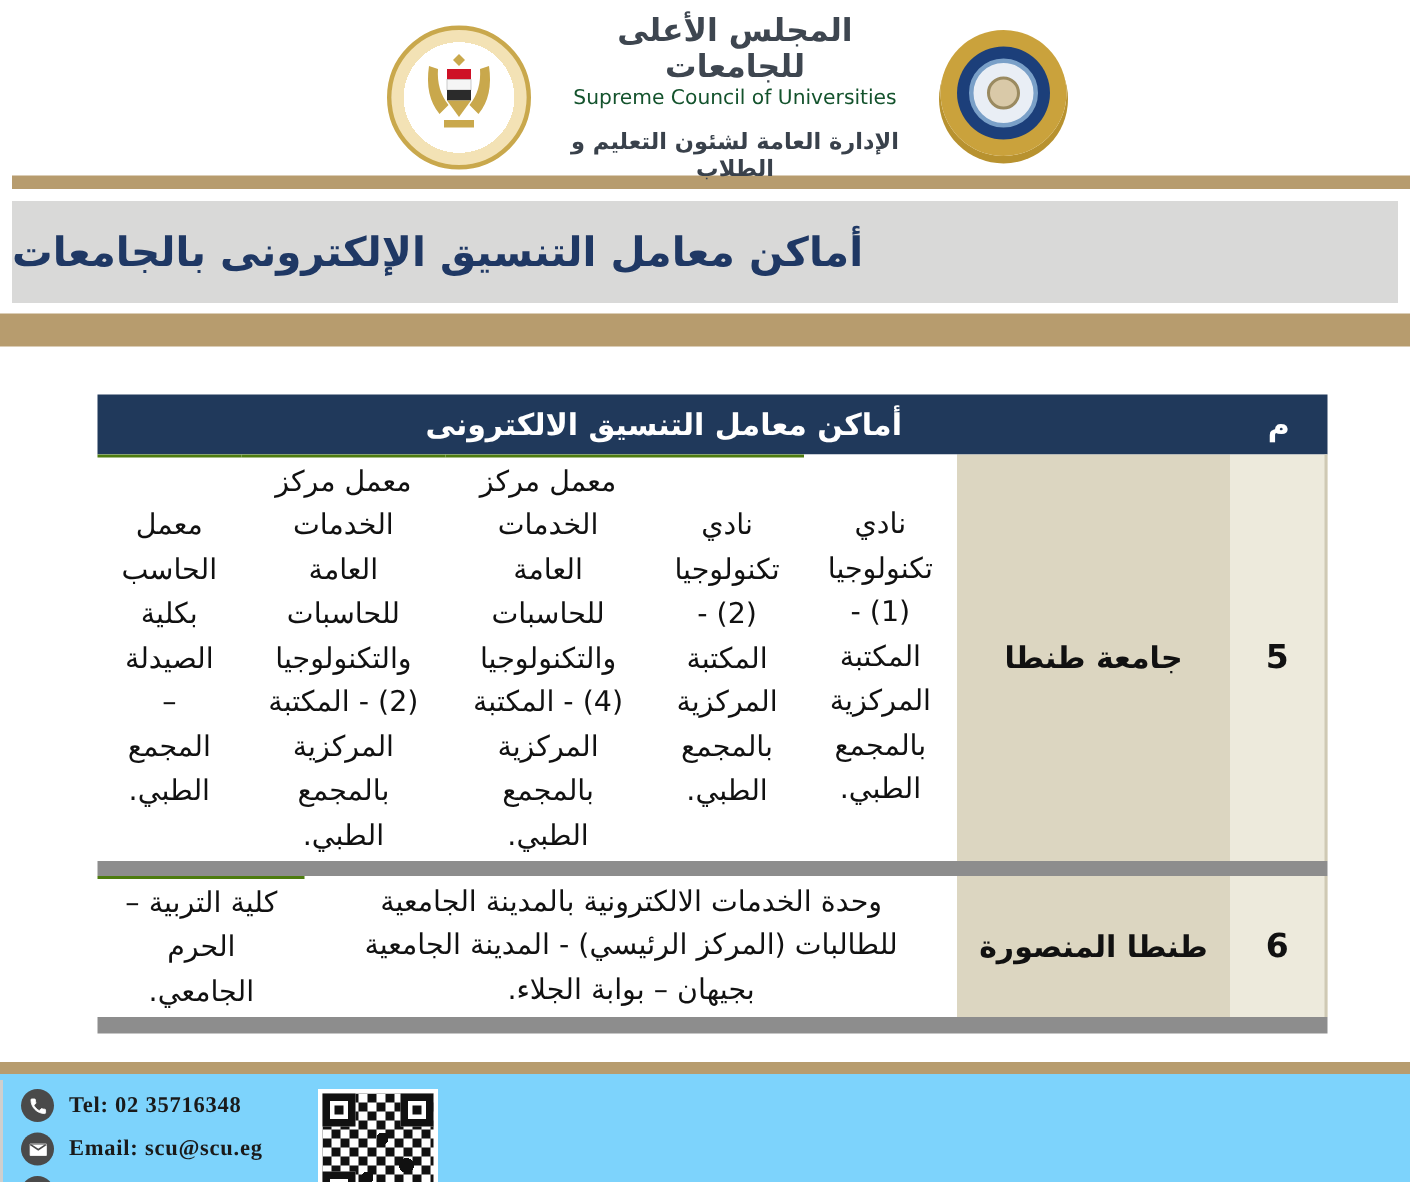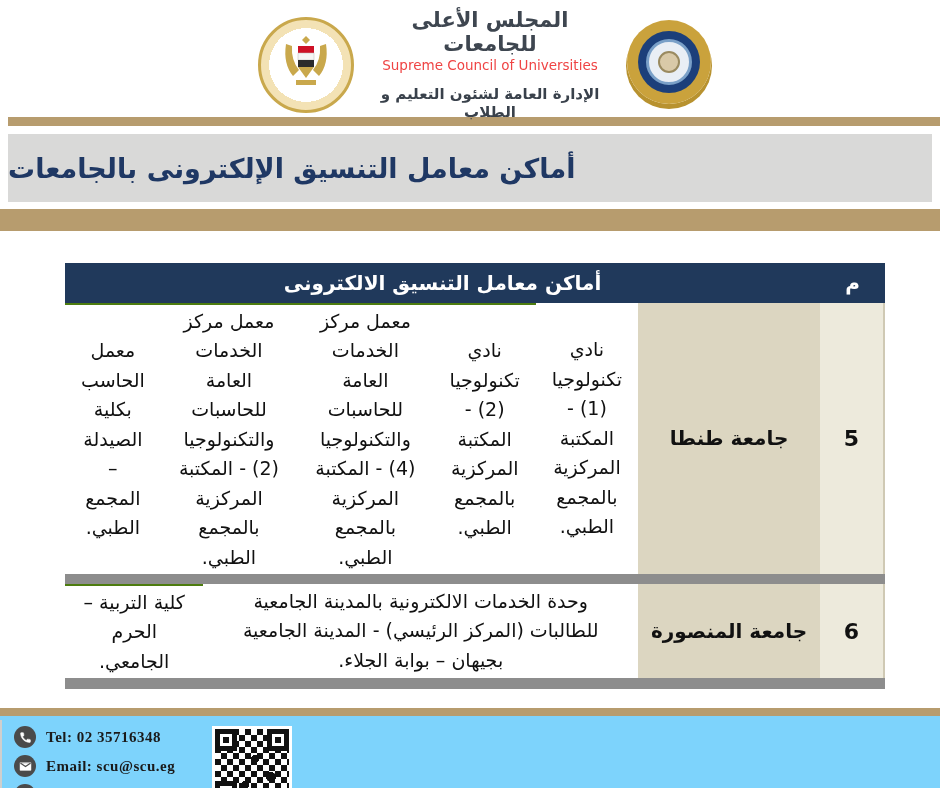--- a/index.html
+++ b/index.html
@@ -8,21 +8,21 @@
   .page { width:940px; height:788px; background:#fff;margin-top:13px; }
 
   
   .top-header { height:104px; display:flex; align-items:center; gap:12px; padding-left:258px; }
   .logo-ministry { width:96px; height:96px; border-radius:50%; flex:0 0 auto;
      background:radial-gradient(circle at 50% 50%, #ffffff 0 58%, #f3e2b5 58% 100%);
      border:3px solid #c9a84c; display:flex; align-items:center; justify-content:center; }
   .logo-ministry svg { width:54px; height:58px; }
   .org-text { width:248px; text-align:center; flex:0 0 auto; }
   .org-ar { font-size:21px; font-weight:bold; color:#3e4650; direction:rtl; line-height:1.1; }
-  .org-en { font-size:13.5px; color:#ef4444; margin-top:1px; }
+  .org-en { font-size:13.5px; color:#14532d; margin-top:1px; }
   .dept-ar { font-size:15px; font-weight:bold; color:#39414b; direction:rtl; margin-top:12px; }
   .logo-scu { width:86px; height:90px; flex:0 0 auto; position:relative; }
   .scu-outer { width:84px; height:84px; border-radius:50%; margin:0 auto;
      background:radial-gradient(circle, #f7e6a8 0 10%, #caa23c 10% 100%);
      display:flex; align-items:center; justify-content:center;
      box-shadow:0 4px 0 1px #b8922f; }
   .scu-blue { width:62px; height:62px; border-radius:50%; background:#1c3f7a;
      display:flex; align-items:center; justify-content:center; }
   .scu-white { width:46px; height:46px; border-radius:50%; background:#e9eef5;
      border:3px solid #7aa0c8; display:flex; align-items:center; justify-content:center; }
@@ -142,21 +142,21 @@
         <div class="loc-row rh67">معمل مركز الخدمات العامة للحاسبات والتكنولوجيا (4) - المكتبة المركزية بالمجمع الطبي.</div>
         <div class="loc-row rh67">معمل مركز الخدمات العامة للحاسبات والتكنولوجيا (2) - المكتبة المركزية بالمجمع الطبي.</div>
         <div class="loc-row rh38">معمل الحاسب بكلية الصيدلة – المجمع الطبي.</div>
       </div>
     </div>
 
     <div class="group-sep"></div>
 
     <div class="t-group">
       <div class="cell-num">6</div>
-      <div class="cell-univ">جامعة المنصورة</div>
+      <div class="cell-univ">طنطا المنصورة</div>
       <div class="loc-col">
         <div class="loc-row rh76">وحدة الخدمات الالكترونية بالمدينة الجامعية للطالبات (المركز الرئيسي) - المدينة الجامعية بجيهان – بوابة الجلاء.</div>
         <div class="loc-row rh35">كلية التربية – الحرم الجامعي.</div>
       </div>
     </div>
 
     <div class="table-endbar"></div>
   </section>
 
   <div class="gap-above-footer"></div>

